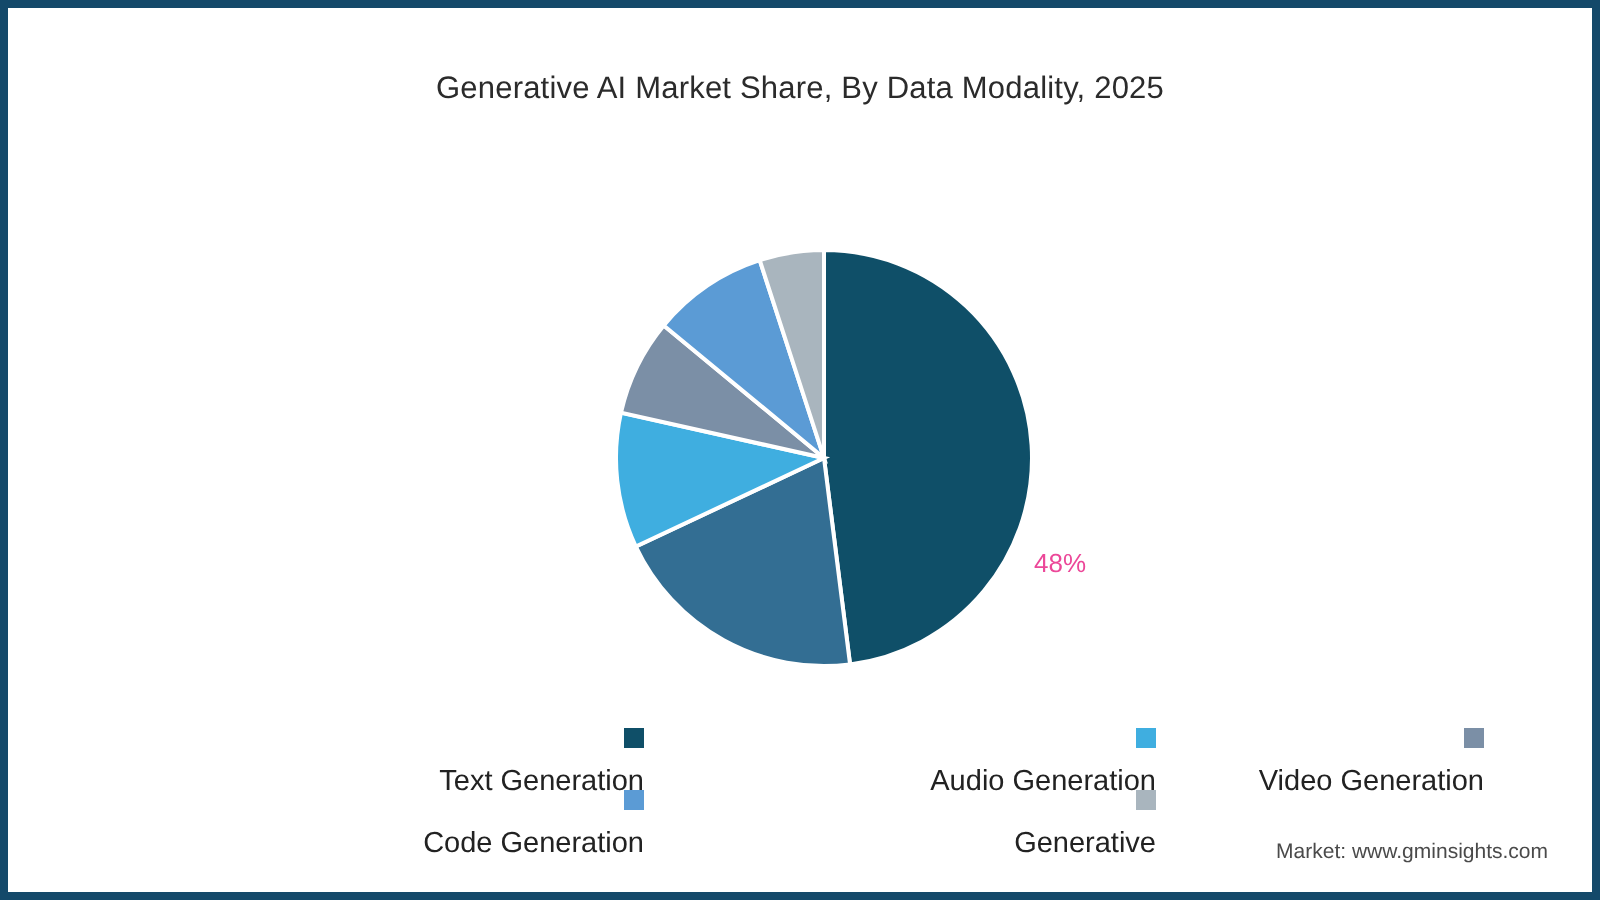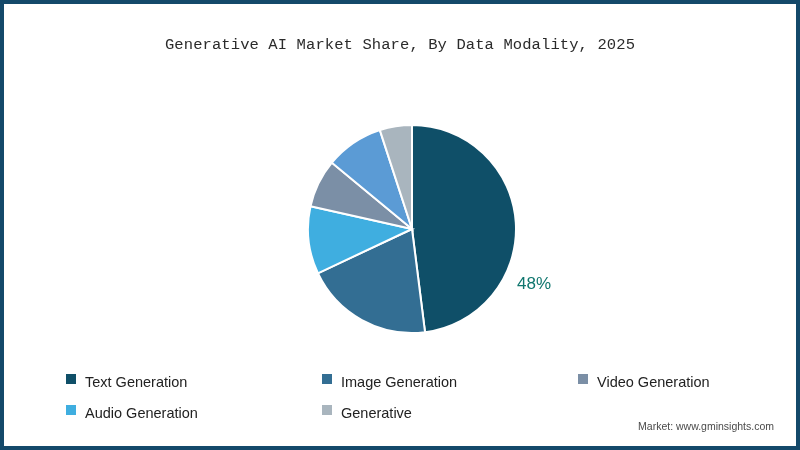--- a/index.html
+++ b/index.html
@@ -22,58 +22,58 @@
   #chart-title {
     position: absolute;
     left: 0;
     right: 0;
     top: 32px;
     text-align: center;
     font-size: 15.5px;
     color: #2b2b2b;
     letter-spacing: 0.1px;
     white-space: nowrap;
-    font-family: Liberation Mono, monospace;
   }
   #pie-wrap {
     position: absolute;
     left: 303px;
     top: 120px;
     width: 210px;
     height: 210px;
   }
   #pie-svg {
     display: block;
     width: 210px;
     height: 210px;
     overflow: visible;
   }
   #pie-label-48 {
     position: absolute;
     left: 513px;
     top: 270px;
-    font-size: 17px;
-    color: #0f766e;
+    font-size: 13px;
+    color: #ec4899;
     white-space: nowrap;
   }
   #legend {
     position: absolute;
     left: 62px;
     top: 362px;
     width: 676px;
     display: grid;
     grid-template-columns: 256px 256px auto;
     grid-auto-rows: 31px;
     align-items: center;
   }
   .legend-item {
     display: flex;
-    align-items: flex-start;
+    align-items: flex-end;
     gap: 9px;
     white-space: nowrap;
+    flex-direction: column;
   }
   .legend-swatch {
     width: 10px;
     height: 10px;
     flex: 0 0 auto;
     display: inline-block;
   }
   .legend-label {
     font-size: 14.5px;
     color: #222222;
@@ -108,30 +108,30 @@
   </div>
 
   <div id="pie-label-48">48%</div>
 
   <div id="legend">
       <div class="legend-item">
         <span class="legend-swatch" style="background: rgb(15, 79, 104);"></span>
         <span class="legend-label">Text Generation</span>
       </div>
       <div class="legend-item">
-        <span class="legend-swatch" style="background: rgb(51, 110, 147);"></span>
-        <span class="legend-label">Image Generation</span>
+        <span class="legend-swatch" style="background: rgb(63, 174, 224);"></span>
+        <span class="legend-label">Audio Generation</span>
       </div>
       <div class="legend-item">
         <span class="legend-swatch" style="background: rgb(123, 143, 166);"></span>
         <span class="legend-label">Video Generation</span>
       </div>
       <div class="legend-item">
-        <span class="legend-swatch" style="background: rgb(63, 174, 224);"></span>
-        <span class="legend-label">Audio Generation</span>
+        <span class="legend-swatch" style="background: rgb(91, 155, 213);"></span>
+        <span class="legend-label">Code Generation</span>
       </div>
       <div class="legend-item">
         <span class="legend-swatch" style="background: rgb(169, 181, 190);"></span>
         <span class="legend-label">Generative</span>
       </div>
     </div>
 
   <div id="source-note">Market: www.gminsights.com</div>
 
 </div>

